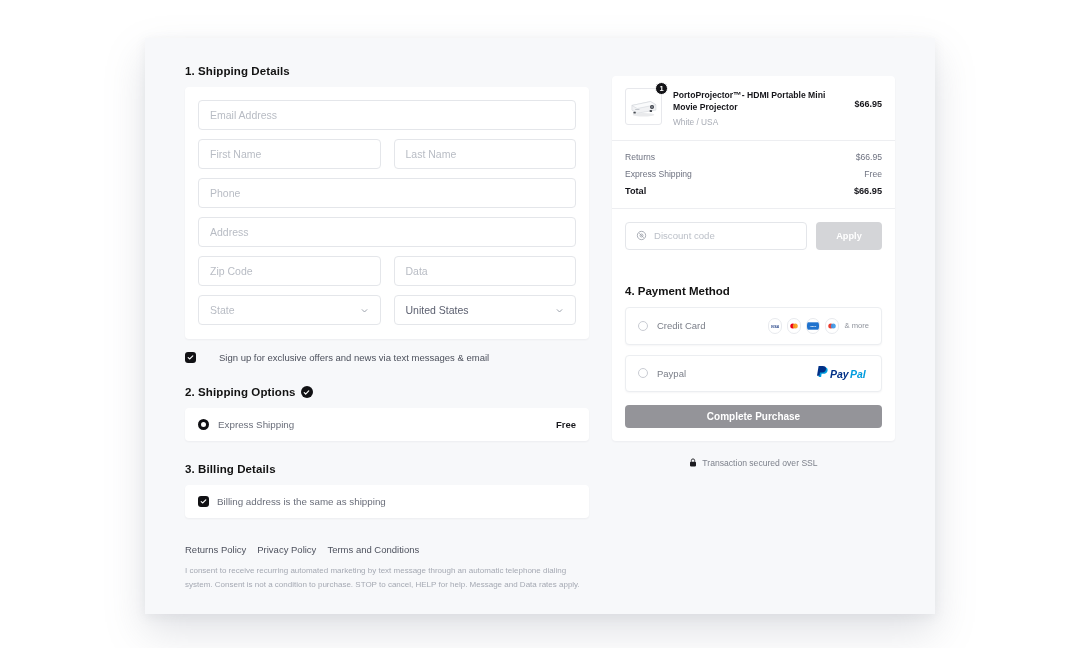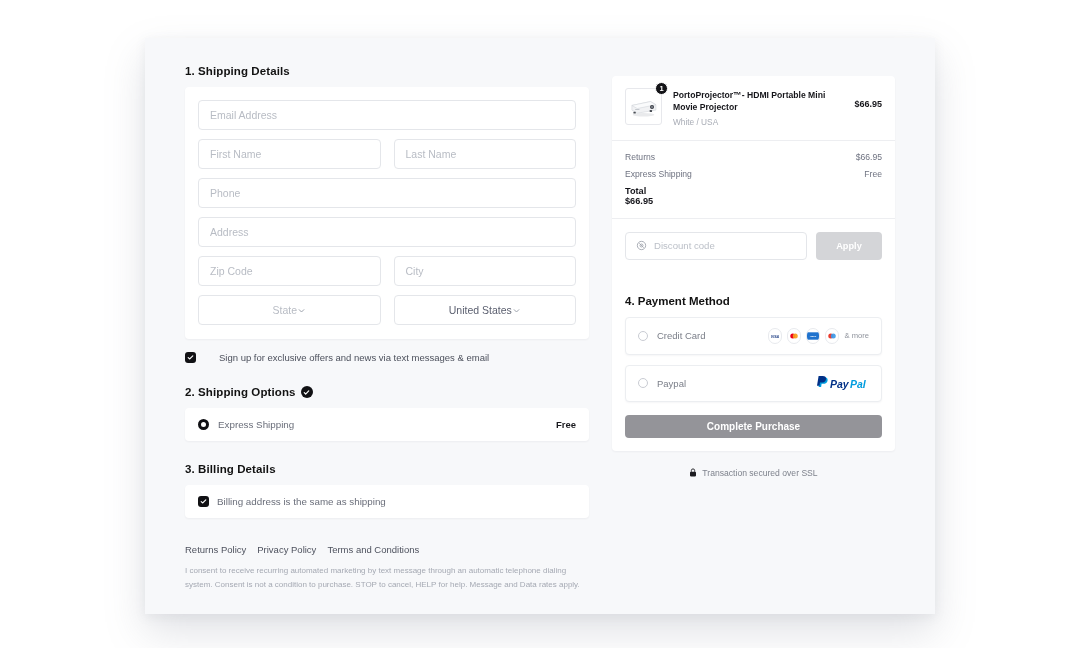--- a/index.html
+++ b/index.html
@@ -46,21 +46,21 @@
   .field-row { display: flex; gap: 13px; margin-bottom: 9px; border-radius: 12px; }
   .field-row:last-child { margin-bottom: 0; }
 
   .field {
     flex: 1; height: 30px;
     border: 1px solid #e4e6ea; border-radius: 4px;
     background: #fff; display: flex; align-items: center;
     padding: 0 11px; font-size: 10.5px; color: #b8bcc4;
   }
   .field.value { color: #5c6070; }
-  .field.select { justify-content: center; }
+  .field.select { justify-content: space-between; }
   .chev { width: 9px; height: 9px; color: #9aa0ab; flex: none; }
   .chev svg { width: 100%; height: 100%; display: block; }
 
   .optin {
     display: flex; align-items: center; gap: 23px;
     margin-top: 13px; font-size: 9.5px; color: #4c505c;
   }
   .cb {
     width: 11px; height: 11px; border-radius: 3px; background: #111114;
     display: inline-flex; align-items: center; justify-content: center; flex: none;
@@ -116,21 +116,21 @@
     border: 1.5px solid #fff;
   }
   .prod-info { flex: 1; padding-top: 1px; }
   .prod-name { font-size: 8.6px; font-weight: bold; color: #16161b; line-height: 1.45; }
   .prod-variant { font-size: 8.3px; color: #a8acb5; margin-top: 3px; }
   .prod-price { font-size: 9px; font-weight: bold; color: #16161b; padding-top: 11px; white-space: nowrap; }
 
   .totals { padding: 11px 13px 12px 13px; border-bottom: 1px solid #edeef1; }
   .trow { display: flex; justify-content: space-between; font-size: 8.6px; color: #6e7280; margin-bottom: 7px; }
   .trow:last-child { margin-bottom: 0; }
-  .trow.grand { font-size: 9.2px; font-weight: bold; color: #14141a; margin-top: 2px; flex-direction: column; }
+  .trow.grand { font-size: 9.2px; font-weight: bold; color: #14141a; margin-top: 2px; }
 
   .discount { display: flex; gap: 9px; padding: 13px; }
   .disc-input {
     flex: 1; height: 28px; border: 1px solid #e4e6ea; border-radius: 4px;
     display: flex; align-items: center; gap: 7px; padding: 0 10px;
     font-size: 9.6px; color: #bcc0c8;
   }
   .disc-input svg { width: 11px; height: 11px; color: #9ea2ac; flex: none; }
   .apply-btn {
     width: 66px; height: 28px; border-radius: 4px; background: #d4d5d8;
@@ -193,21 +193,21 @@
             <div class="field">Last Name</div>
           </div>
           <div class="field-row">
             <div class="field">Phone</div>
           </div>
           <div class="field-row">
             <div class="field">Address</div>
           </div>
           <div class="field-row">
             <div class="field">Zip Code</div>
-            <div class="field">City</div>
+            <div class="field">Data</div>
           </div>
           <div class="field-row">
             <div class="field select">
               <span>State</span>
               <span class="chev">
                 <svg viewBox="0 0 12 12" fill="none" stroke="currentColor" stroke-width="1.3">
                     <path d="M2.5 4.5L6 8l3.5-3.5"></path>
                   </svg>
               </span>
             </div>

